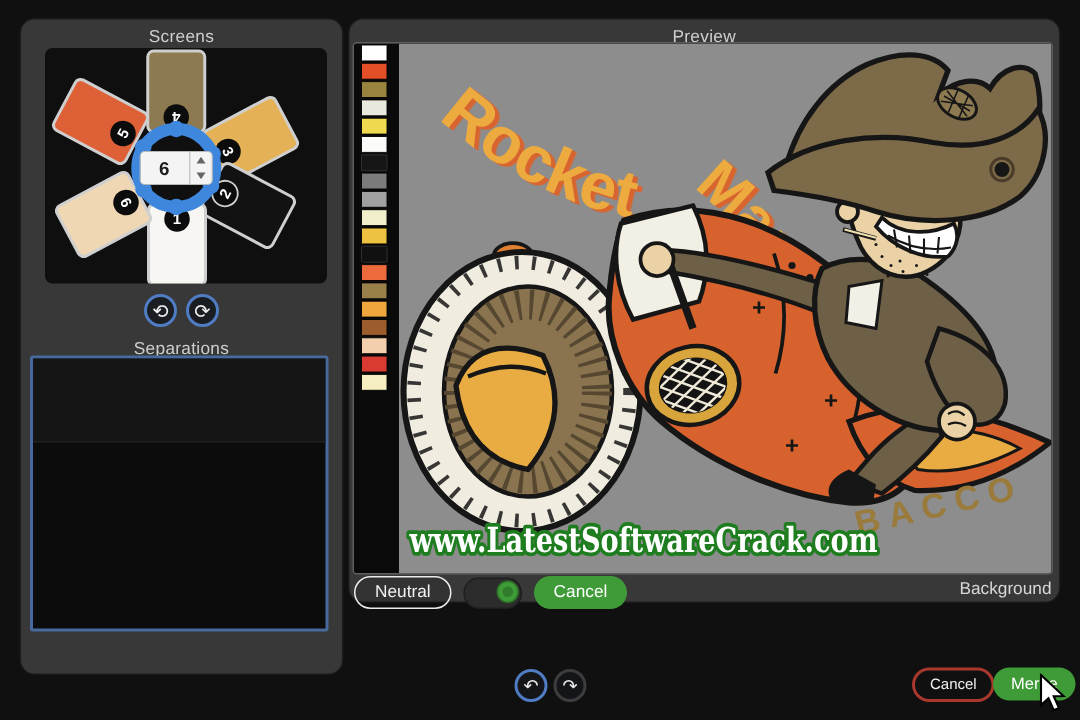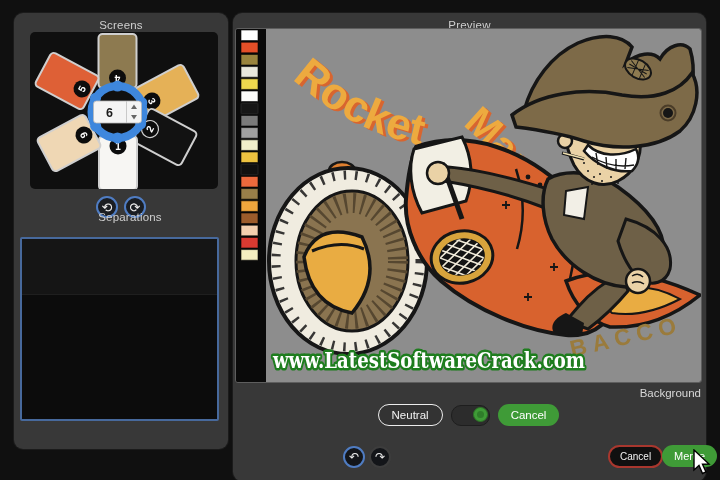--- a/index.html
+++ b/index.html
@@ -1,35 +1,35 @@
 <!DOCTYPE html>
 <html><head>
 <meta charset="utf-8">
 <style>
   html,body{margin:0;padding:0;}
   body{width:720px;height:480px;position:relative;background:#101010;overflow:hidden;
        font-family:"Liberation Sans",sans-serif;-webkit-font-smoothing:antialiased;}
   .panel{position:absolute;background:#383838;border-radius:9px;box-shadow:0 0 0 1px #1b1b1b;}
   #left-panel{left:14px;top:13px;width:214px;height:436px;}
-  #right-panel{left:233px;top:13px;width:473px;height:468px;}
+  #right-panel{left:233px;top:13px;width:473px;height:388px;}
   .panel-title{font-size:11.5px;color:#cfcfcf;text-align:center;padding-top:6px;letter-spacing:.2px;}
   #screens-box{position:absolute;left:16px;top:19px;width:188px;height:157px;background:#0f0f0f;border-radius:5px;}
   #rotate-row{position:absolute;left:0;top:183px;width:100%;display:flex;justify-content:center;gap:6px;}
   .rotate-btn{width:22px;height:22px;border-radius:50%;border:2px solid #4f7cc2;background:#1a1d22;
               color:#f0f0f0;font-size:13px;line-height:17px;text-align:center;padding:0;cursor:pointer;}
-  #sep-title{position:absolute;left:0;top:192px;width:100%;margin-left:9px;}
+  #sep-title{position:absolute;left:0;top:208px;width:100%;}
   #separations-box{position:absolute;left:6px;top:224px;width:195px;height:180px;background:#0c0c0c;
                    border:2px solid #47699c;border-radius:2px;overflow:hidden;}
   .sep-row{height:55px;background:#151515;border-bottom:1px solid #1f1f1f;}
   #image-area{position:absolute;left:3px;top:16px;width:465px;height:353px;background:#0c0c0c;
               outline:1px solid #5e5e5e;border-radius:2px;overflow:hidden;}
   #swatch-svg{position:absolute;left:0;top:0;display:block;}
   #artwork-svg{position:absolute;left:30px;top:0;display:block;}
   #bg-label{position:absolute;left:3px;top:374px;width:465px;text-align:right;font-size:11.5px;color:#d8d8d8;}
-  #bg-controls{position:absolute;left:3px;top:391px;width:465px;display:flex;justify-content:center;align-items:center;gap:8px;}
+  #bg-controls{position:absolute;left:3px;top:371px;width:465px;display:flex;align-items:center;gap:8px;}
   .neutral-btn{padding:4px 13px;border:1.5px solid #ececec;border-radius:13px;background:rgba(0,0,0,.08);
                color:#f2f2f2;font-size:11.5px;cursor:pointer;}
   .toggle{width:37px;height:19px;border-radius:10px;background:#2c2c2c;border:1px solid #1e1e1e;position:relative;cursor:pointer;}
   .toggle-knob{position:absolute;right:1px;top:1px;width:15px;height:15px;border-radius:50%;
                background:#3f9b37;border:1px solid #2c7326;box-sizing:border-box;}
   .toggle-knob::after{content:"";position:absolute;inset:3px;border-radius:50%;background:#2f7d2a;}
   .textile-btn{padding:5px 13px;border:none;border-radius:13px;background:#3f9b37;color:#fff;font-size:11.5px;cursor:pointer;}
   .circle-btn{position:absolute;width:22px;height:22px;border-radius:50%;background:#131519;color:#ececec;
               font-size:12px;text-align:center;line-height:18px;padding:0;cursor:pointer;}
   #undo-btn{left:343px;top:446px;border:2px solid #4f7cc2;}

